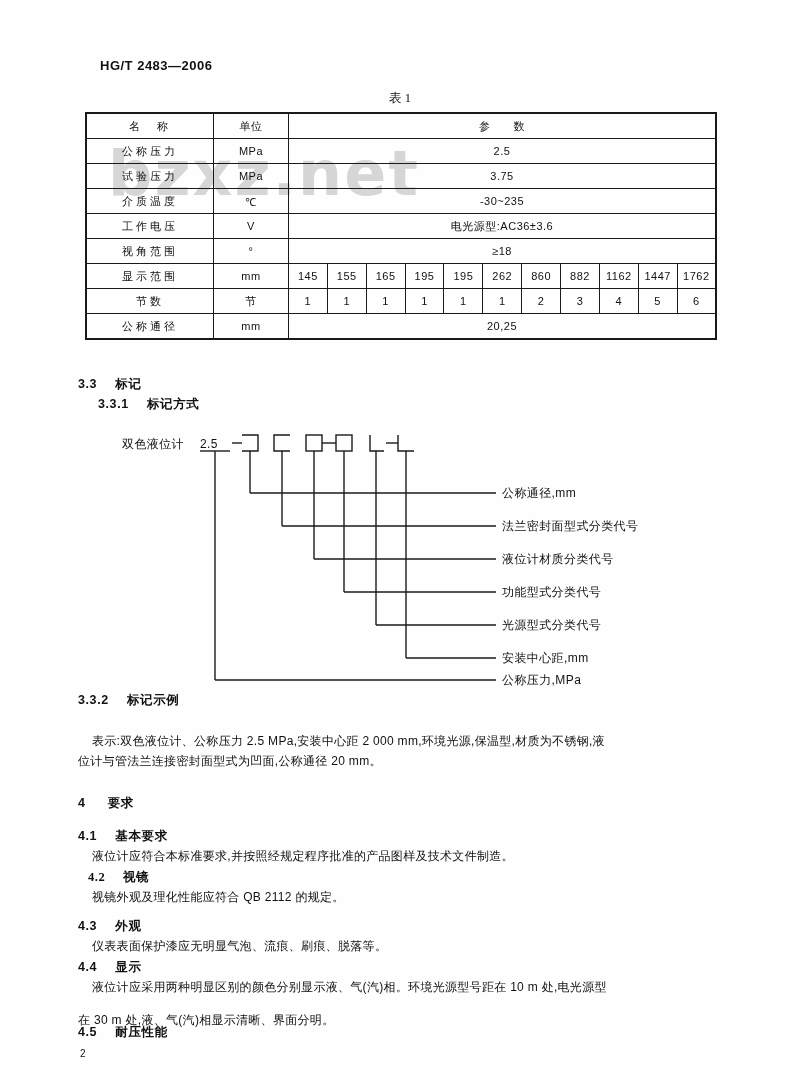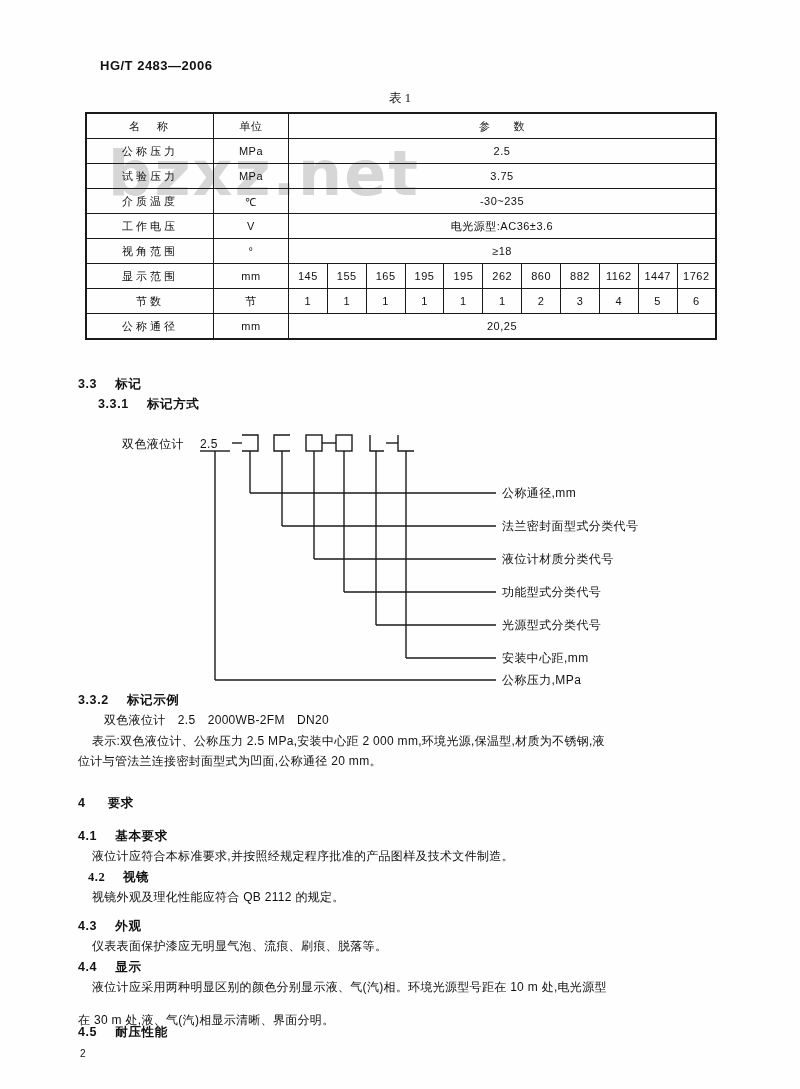--- a/index.html
+++ b/index.html
@@ -274,21 +274,20 @@
         <text x="424" y="266">公称压力,MPa</text>
       </g>
     </svg>
   </div>
 
   <div class="layer sec-h" style="left:78px; top:692px;">
     <span>3.3.2</span>
     <span style="display:inline-block;width:10px;"></span>
     <span>标记示例</span>
   </div>
-  <div class="layer body-t" style="left:104px; top:712px;">双色液位计　2.5　2000WB-2FM　DN20</div>
   <div class="layer body-t" style="left:92px; top:733px; width:640px;">表示:双色液位计、公称压力 2.5 MPa,安装中心距 2 000 mm,环境光源,保温型,材质为不锈钢,液</div>
   <div class="layer body-t" style="left:78px; top:753px; width:640px;">位计与管法兰连接密封面型式为凹面,公称通径 20 mm。</div>
 
   <div class="layer sec-h" style="left:78px; top:795px;">
     <span>4</span>
     <span style="display:inline-block;width:14px;"></span>
     <span>要求</span>
   </div>
 
   <div class="layer sec-h" style="left:78px; top:828px;">

